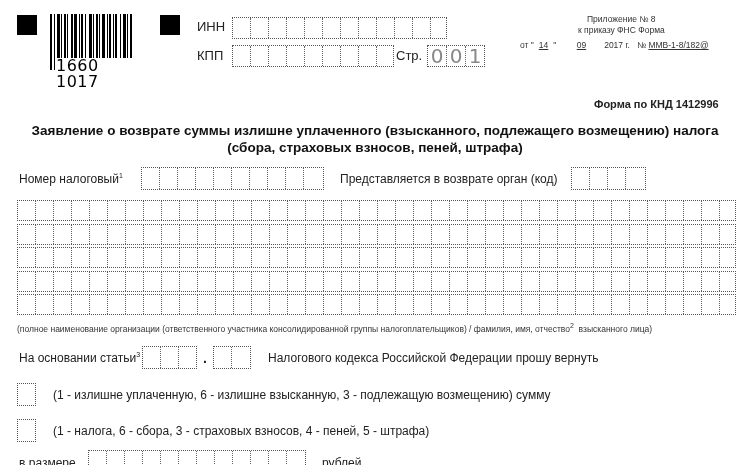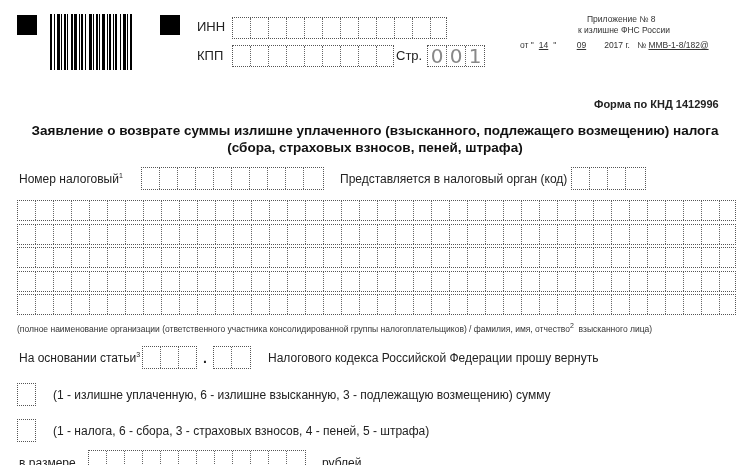--- a/index.html
+++ b/index.html
@@ -47,20 +47,21 @@
     <div class="bar" style="width:3px;margin-right:2px"></div>
     <div class="bar" style="width:1px;margin-right:1px"></div>
     <div class="bar" style="width:2px;margin-right:2px"></div>
     <div class="bar" style="width:1px;margin-right:1px"></div>
     <div class="bar" style="width:2px;margin-right:3px"></div>
     <div class="bar" style="width:1px;margin-right:2px"></div>
     <div class="bar" style="width:3px;margin-right:1px"></div>
     <div class="bar" style="width:1px;margin-right:2px"></div>
     <div class="bar" style="width:2px;margin-right:0"></div>
   </div>
+  <div class="num">1660 1017</div>
 </div>
 
 <div class="lbl" style="left:197px;top:19px;font-size:13px;">ИНН</div>
 <div class="cells" style="left:232px;top:17px;width:215px;height:22px;">
   <div class="cell" style="width:18px"></div>
     <div class="cell" style="width:18px"></div>
     <div class="cell" style="width:18px"></div>
     <div class="cell" style="width:18px"></div>
     <div class="cell" style="width:18px"></div>
     <div class="cell" style="width:18px"></div>
@@ -86,21 +87,21 @@
 </div>
 
 <div class="lbl" style="left:396px;top:48px;font-size:13px;">Стр.</div>
 <div class="cells" style="left:427px;top:45px;width:58px;height:22px;">
   <div class="cell" style="width:19px">0</div>
   <div class="cell" style="width:19px">0</div>
   <div class="cell" style="flex:1">1</div>
 </div>
 
 <div class="small" style="left:587px;top:14px;">Приложение № 8</div>
-<div class="small" style="left:578px;top:25px;">к излишне ФНС России</div>
+<div class="small" style="left:578px;top:25px;">к приказу ФНС Форма</div>
 <div class="small" style="left:520px;top:40px;">
   <span>от "</span><span class="u" style="padding:0 5px">14</span><span>"</span>
   <span class="u" style="padding:0 18px">09</span><span>2017 г.</span>
   &nbsp;&nbsp;<span>№</span>
   <span class="u">ММВ-1-8/182@</span>
 </div>
 
 <div class="lbl" style="left:594px;top:98px;font-weight:bold;font-size:11px;">Форма по КНД 1412996</div>
 
 <div class="title" style="top:122px;">Заявление о возврате суммы излишне уплаченного (взысканного, подлежащего возмещению) налога</div>
@@ -115,21 +116,21 @@
     <div class="cell" style="width:18px"></div>
     <div class="cell" style="width:18px"></div>
     <div class="cell" style="width:18px"></div>
     <div class="cell" style="width:18px"></div>
     <div class="cell" style="width:18px"></div>
     <div class="cell" style="width:18px"></div>
     <div class="cell" style="width:18px"></div>
     <div class="cell" style="flex:1"></div>
 </div>
 
-<div class="lbl" style="left:340px;top:172px;">Представляется в налоговый орган (код)</div>
+<div class="lbl" style="left:340px;top:172px;">Представляется в возврате орган (код)</div>
 <div class="cells" style="left:571px;top:167px;width:75px;height:23px;">
   <div class="cell" style="width:18px"></div>
     <div class="cell" style="width:18px"></div>
     <div class="cell" style="width:18px"></div>
     <div class="cell" style="flex:1"></div>
 </div>
 
 <div id="name-grid" class="abs" style="left:17px;top:200px;width:719px;height:116px;">
     <div class="cells" style="left: 0px; top: 0px; width: 719px; height: 21px;">
       <div class="cell" style="width: 18px;"></div>

